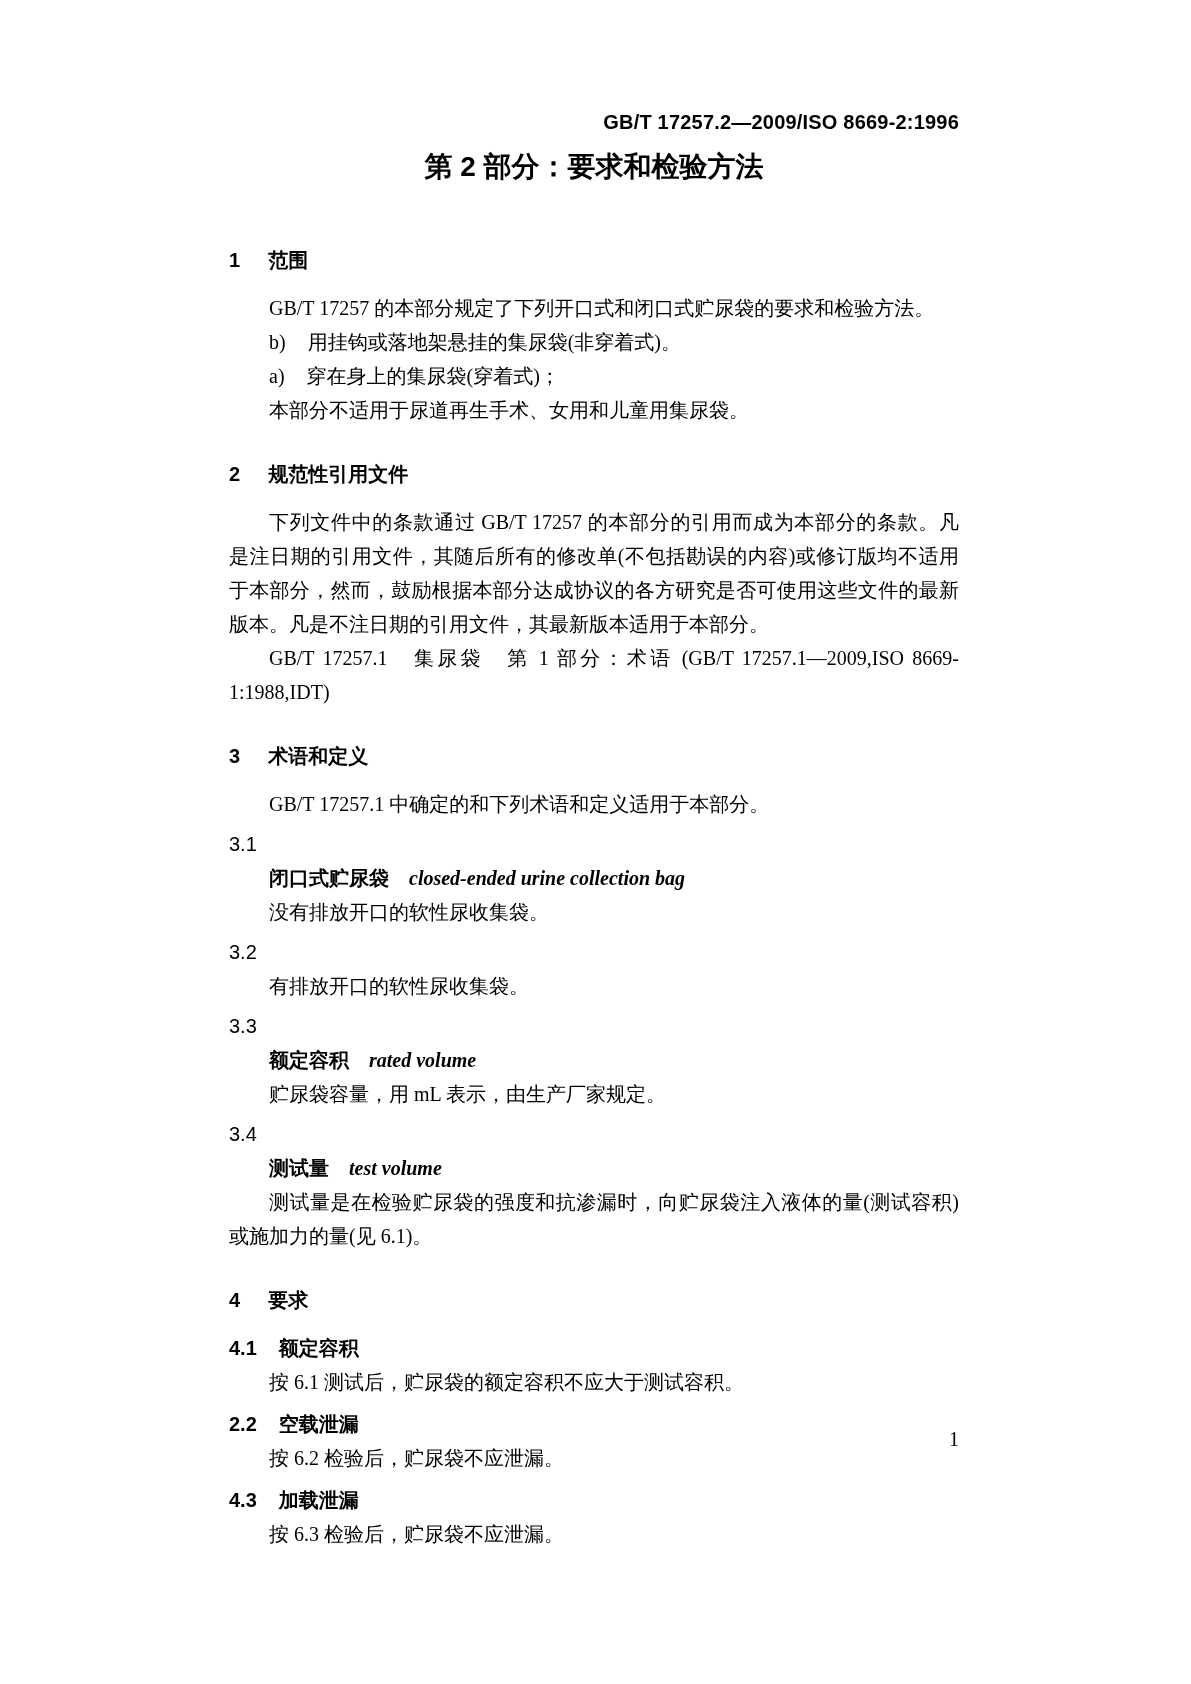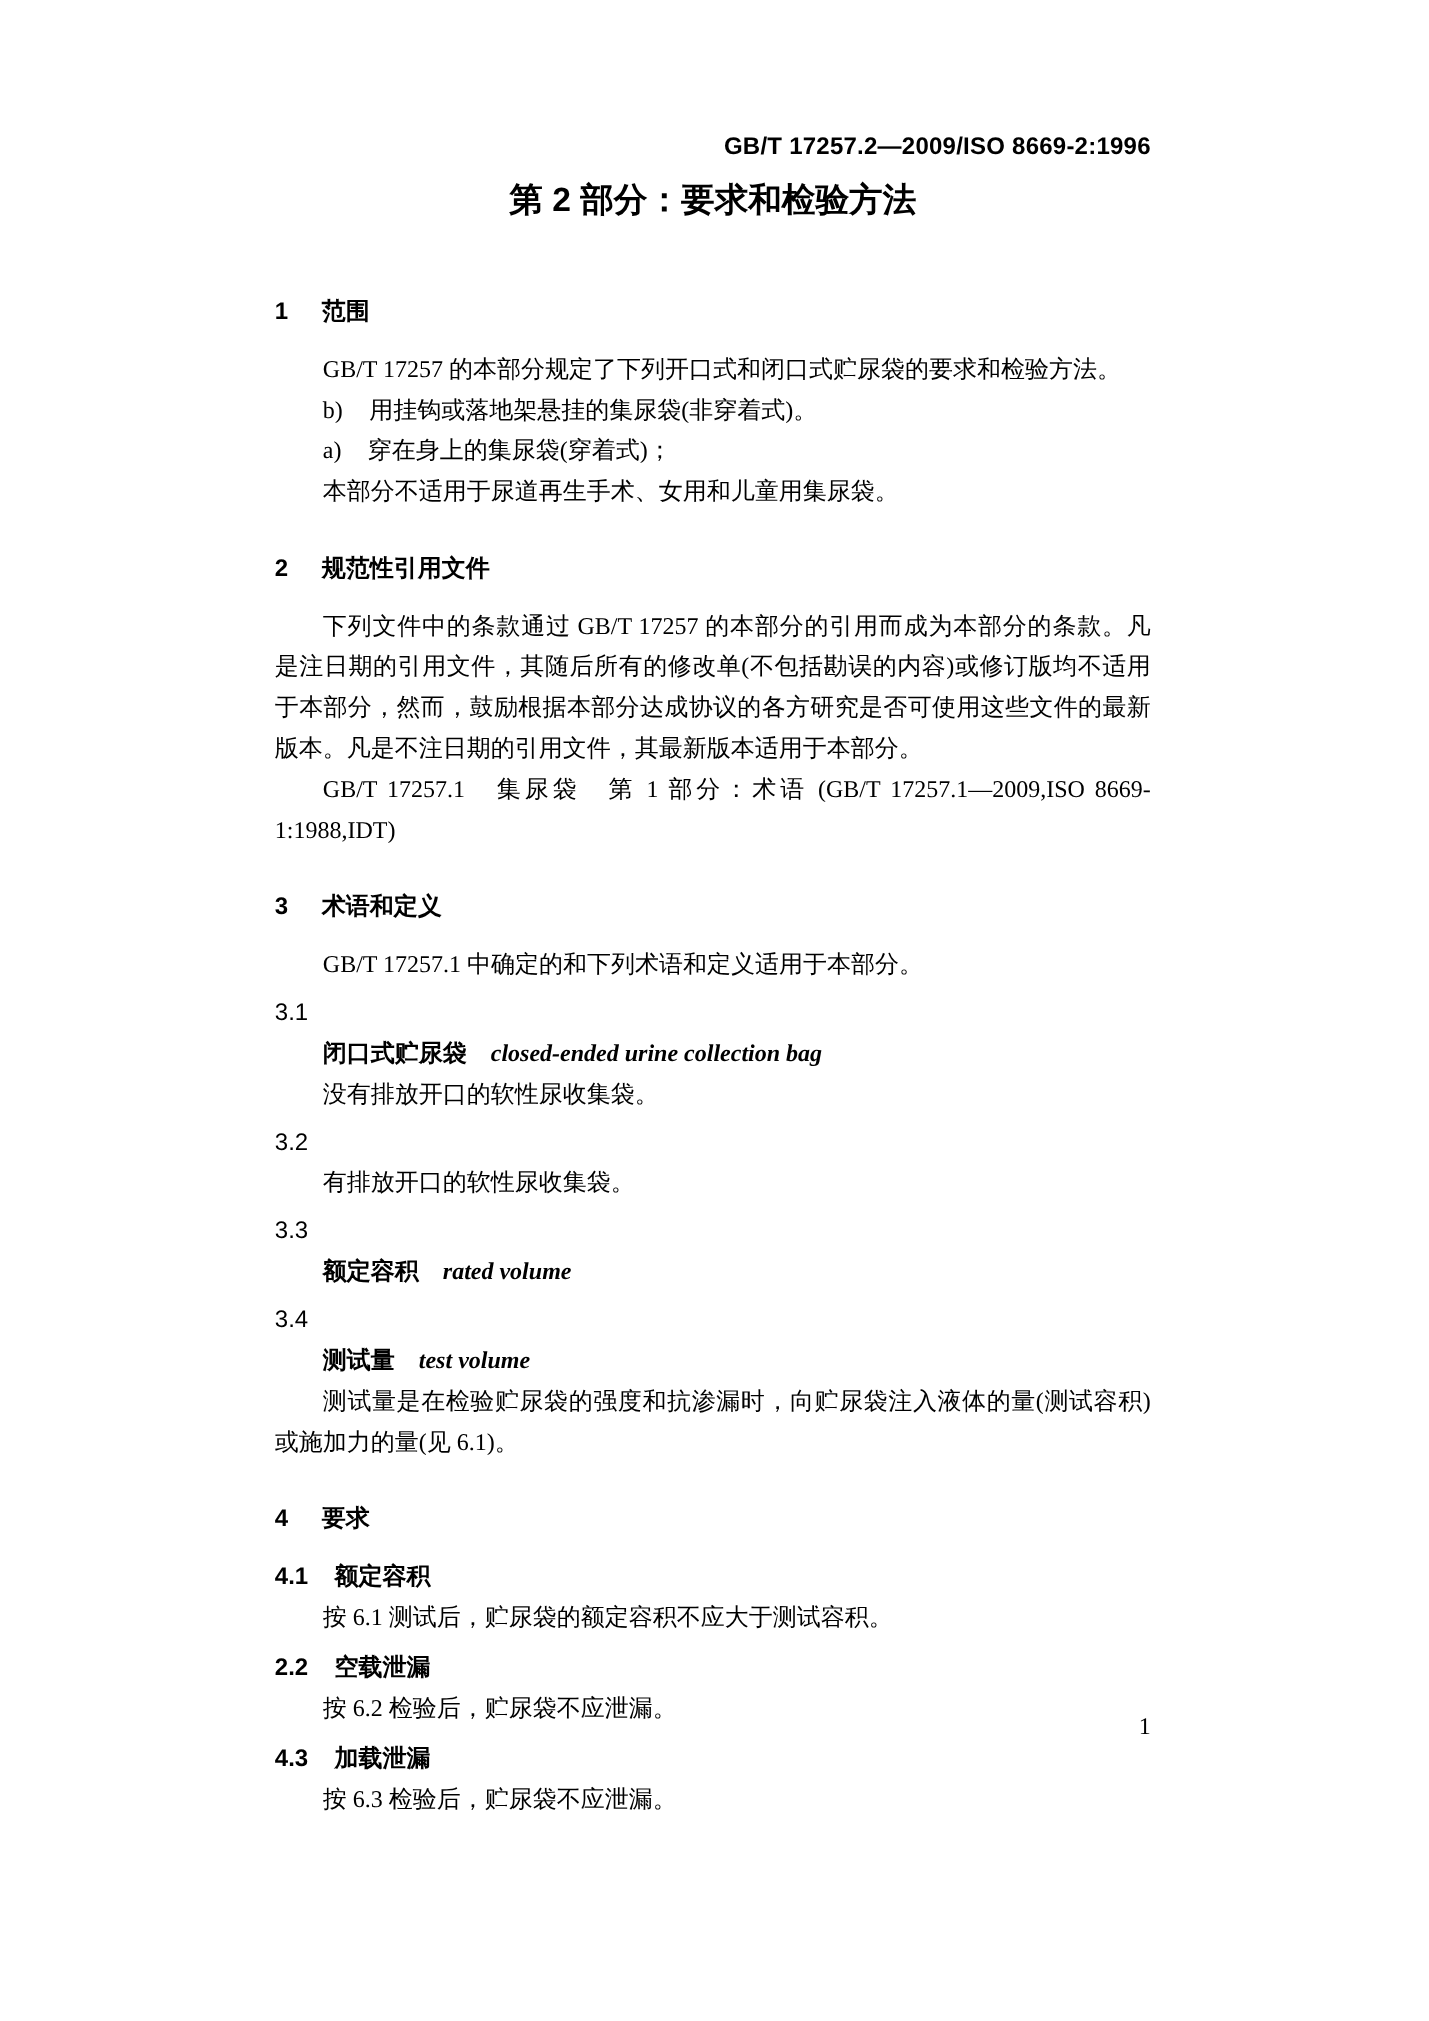--- a/index.html
+++ b/index.html
@@ -113,20 +113,21 @@
   </div>
 
   <div class="term-block">
     <p class="term-num">3.2</p>
     <p class="term-def">有排放开口的软性尿收集袋。</p>
   </div>
 
   <div class="term-block">
     <p class="term-num">3.3</p>
     <p class="term-line"><span class="term-zh">额定容积</span><span class="term-en">rated volume</span></p>
+    <p class="term-def">贮尿袋容量，用 mL 表示，由生产厂家规定。</p>
   </div>
 
   <div class="term-block">
     <p class="term-num">3.4</p>
     <p class="term-line"><span class="term-zh">测试量</span><span class="term-en">test volume</span></p>
     <p class="term-def">测试量是在检验贮尿袋的强度和抗渗漏时，向贮尿袋注入液体的量(测试容积)或施加力的量(见 6.1)。</p>
   </div>
 
   <h2 class="sec-heading"><span class="sec-num">4</span><span>要求</span></h2>
 

